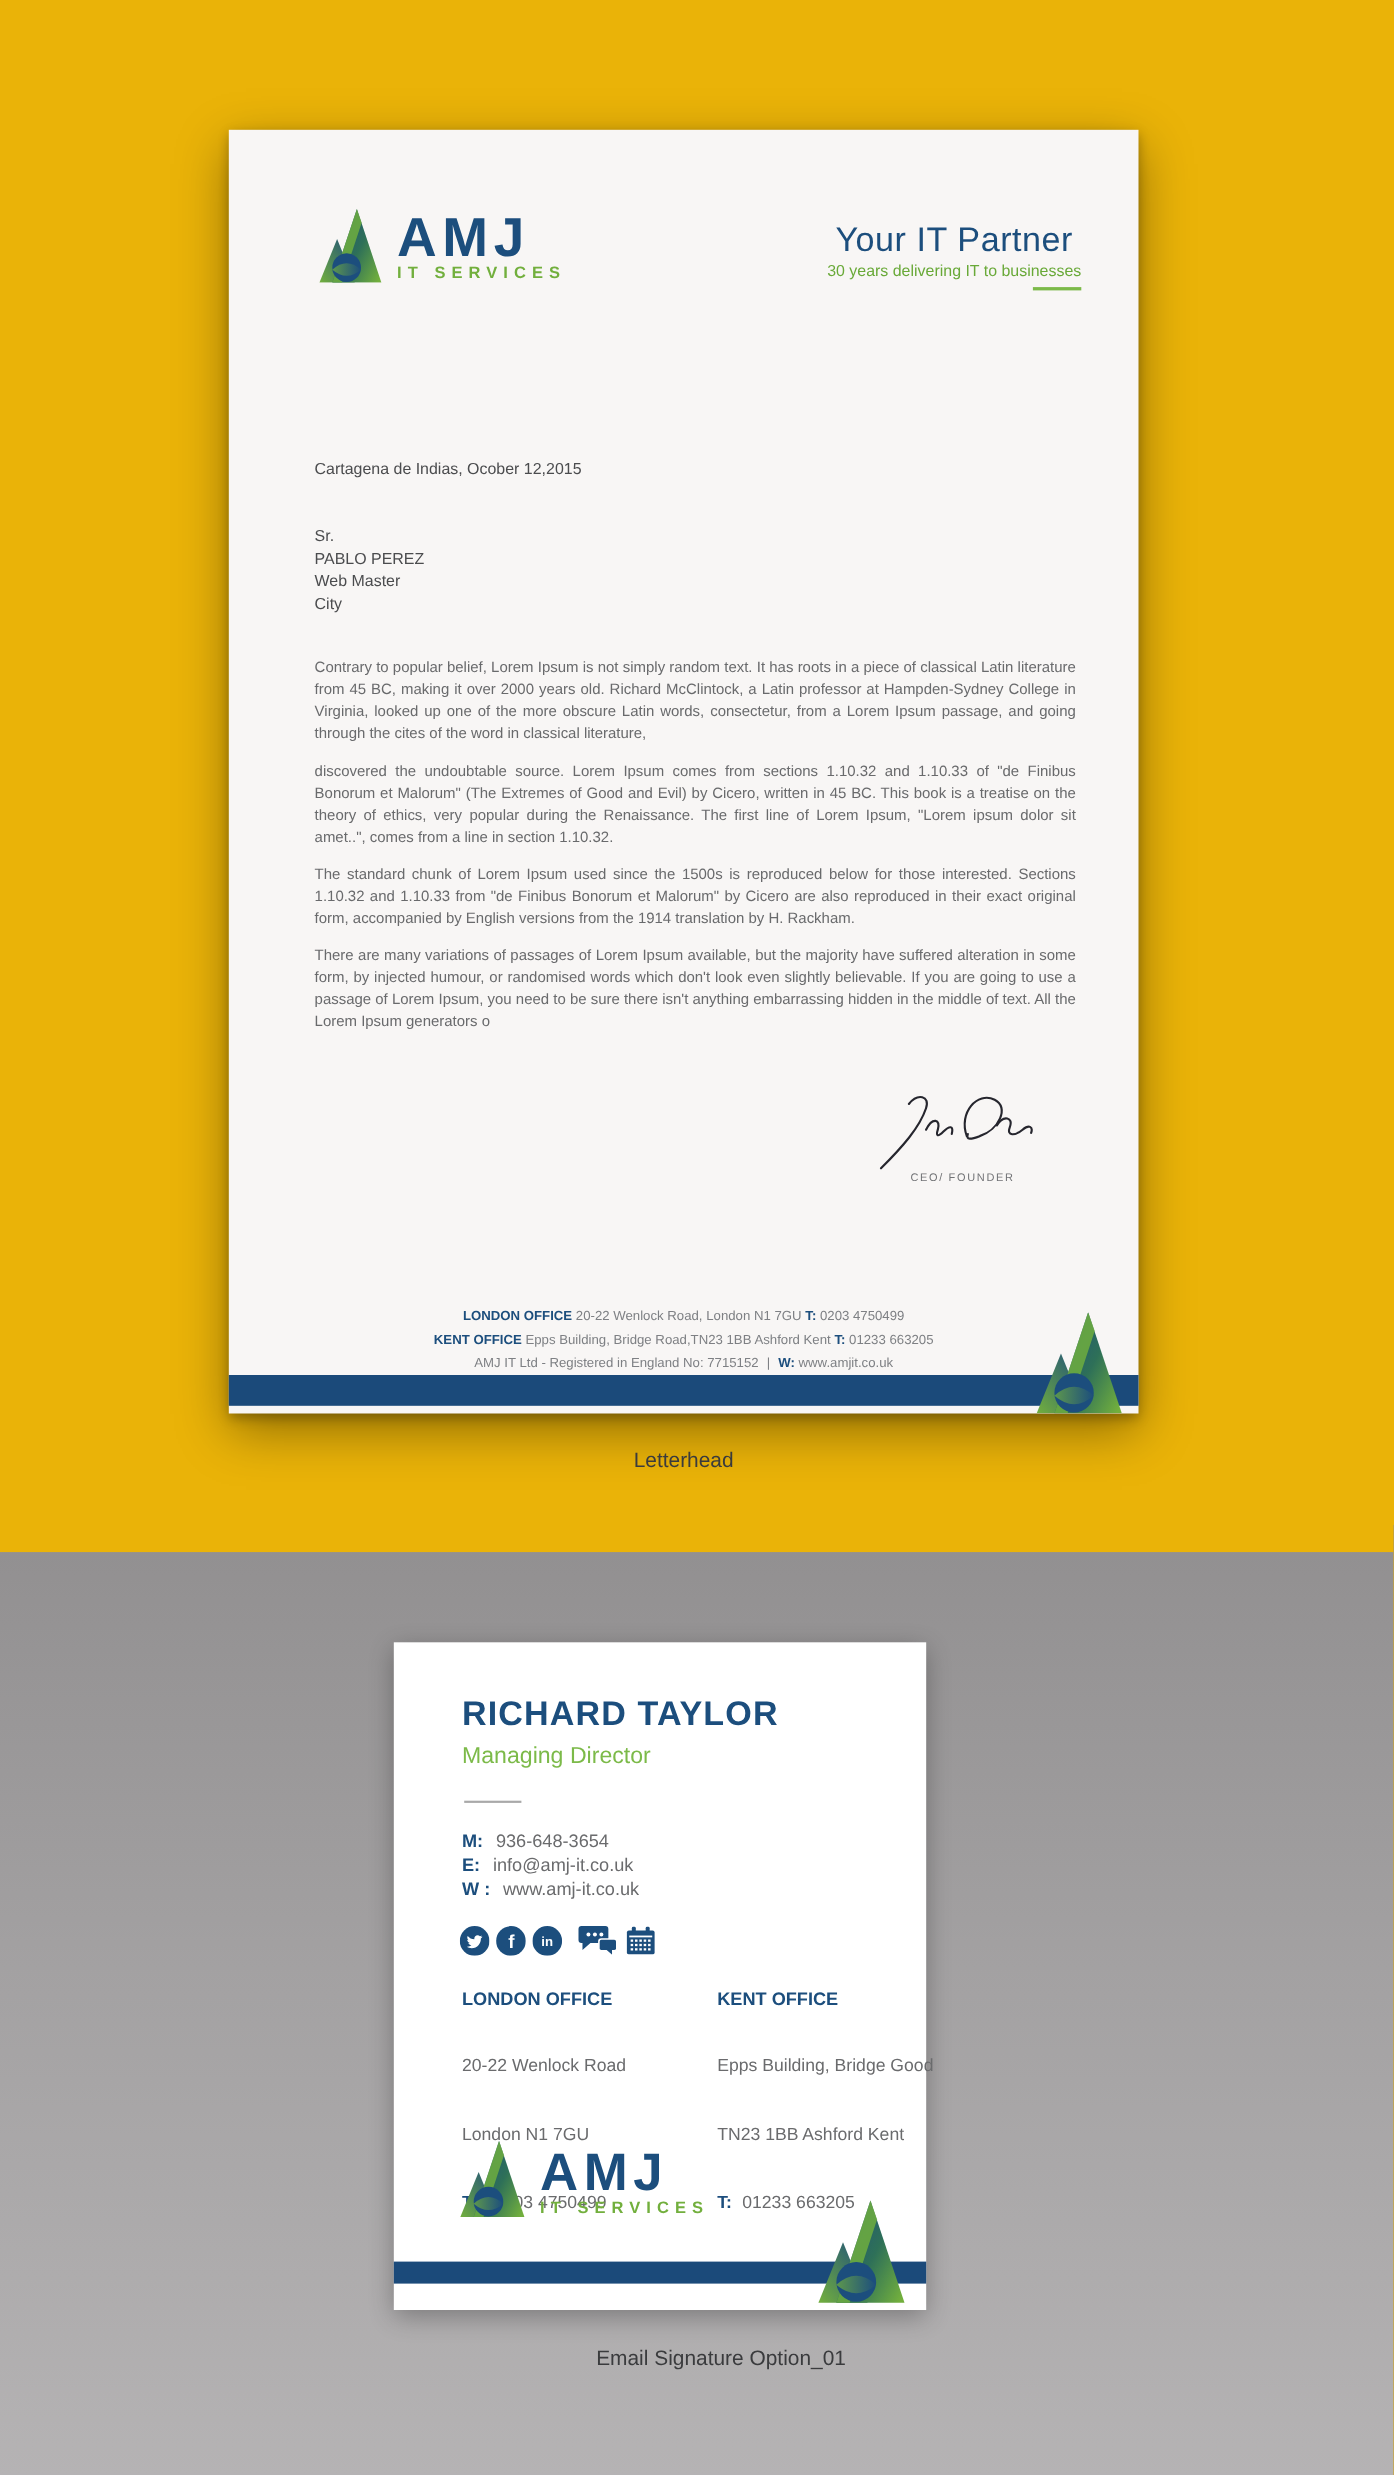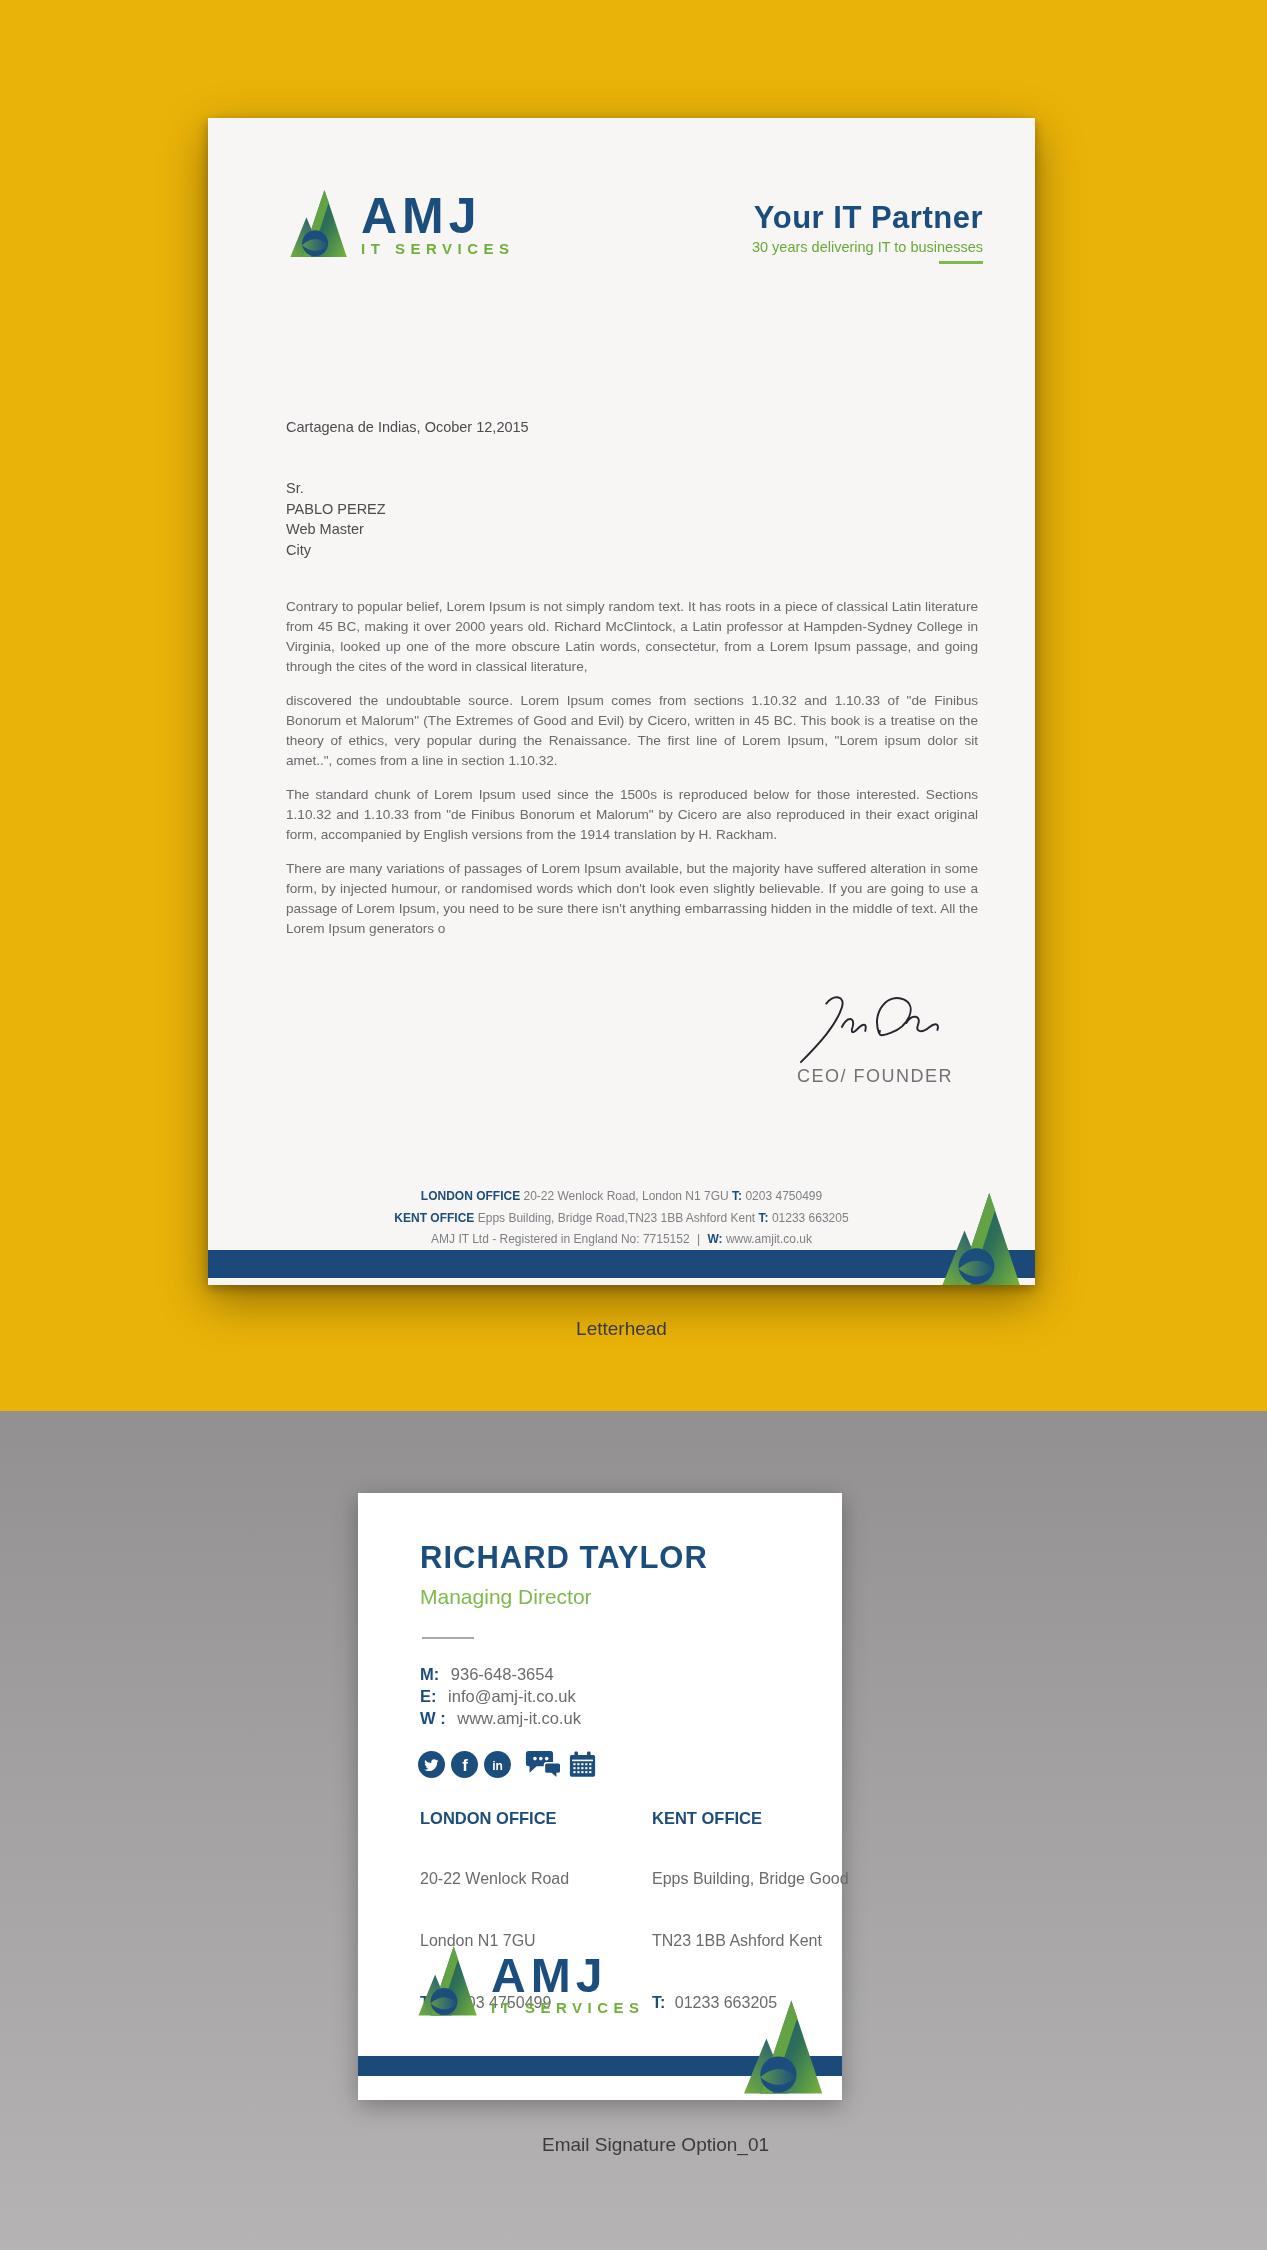--- a/index.html
+++ b/index.html
@@ -20,34 +20,34 @@
   .sheet{position:absolute;left:208px;top:118px;width:827px;height:1167px;background:#f8f6f5;
     box-shadow:0 4px 10px rgba(0,0,0,.28),0 16px 44px rgba(0,0,0,.38);}
 
   .logo{display:flex;align-items:flex-end;gap:13px;}
   .logo-mark-icon{width:62px;height:67px;flex:none;}
   .wordmark{font-size:50px;font-weight:bold;color:var(--blue);letter-spacing:5px;line-height:.8;}
   .wordmark-sub{font-size:15px;font-weight:bold;color:var(--green);letter-spacing:5.5px;margin-top:4px;}
   .lh-logo{position:absolute;left:78px;top:72px;}
 
   .lh-tagline{position:absolute;right:52px;top:82px;text-align:right;}
-  .tagline-main{font-size:31px;font-weight:bold;color:var(--blue);letter-spacing:.5px;}
+  .tagline-main{font-size:31px;font-weight:normal;color:var(--blue);letter-spacing:.5px;text-align:center;}
   .tagline-sub{font-size:14.5px;color:#69a938;margin-top:3px;}
   .tagline-underline{width:44px;height:3px;background:var(--green-light);margin:6px 0 0 auto;}
 
   .lh-date{position:absolute;left:78px;top:301px;font-size:14.5px;color:var(--dark-gray);}
   .lh-recipient{position:absolute;left:78px;top:360px;font-size:14.5px;line-height:20.5px;color:var(--dark-gray);}
 
   .lh-body{position:absolute;left:78px;top:479px;width:692px;font-size:13.6px;line-height:20px;
     color:var(--body-gray);text-align:justify;}
   .lh-body p{margin:0 0 14px;}
 
   .lh-sign{position:absolute;left:586px;top:870px;width:162px;text-align:center;}
   .sign-svg{width:160px;height:78px;display:block;margin:0 auto;}
-  .sign-title{font-size:18px;letter-spacing:1.5px;color:#717275;}
+  .sign-title{font-size:10px;letter-spacing:1.5px;color:#717275;}
 
   .lh-footer{position:absolute;left:0;width:100%;top:1068px;text-align:center;
     font-size:12px;line-height:21.5px;color:#7e8084;}
   .f-label{color:var(--blue);font-weight:bold;}
   .f-sep{margin:0 4px;}
   .lh-bar{position:absolute;left:0;top:1132px;width:100%;height:28px;background:var(--bar-blue);}
   .lh-corner{position:absolute;right:6px;bottom:0;width:100px;height:92px;}
 
   .caption{position:absolute;text-align:center;font-size:19px;color:#3a3b3d;}
   .caption-lh{left:208px;width:827px;top:1318px;}

